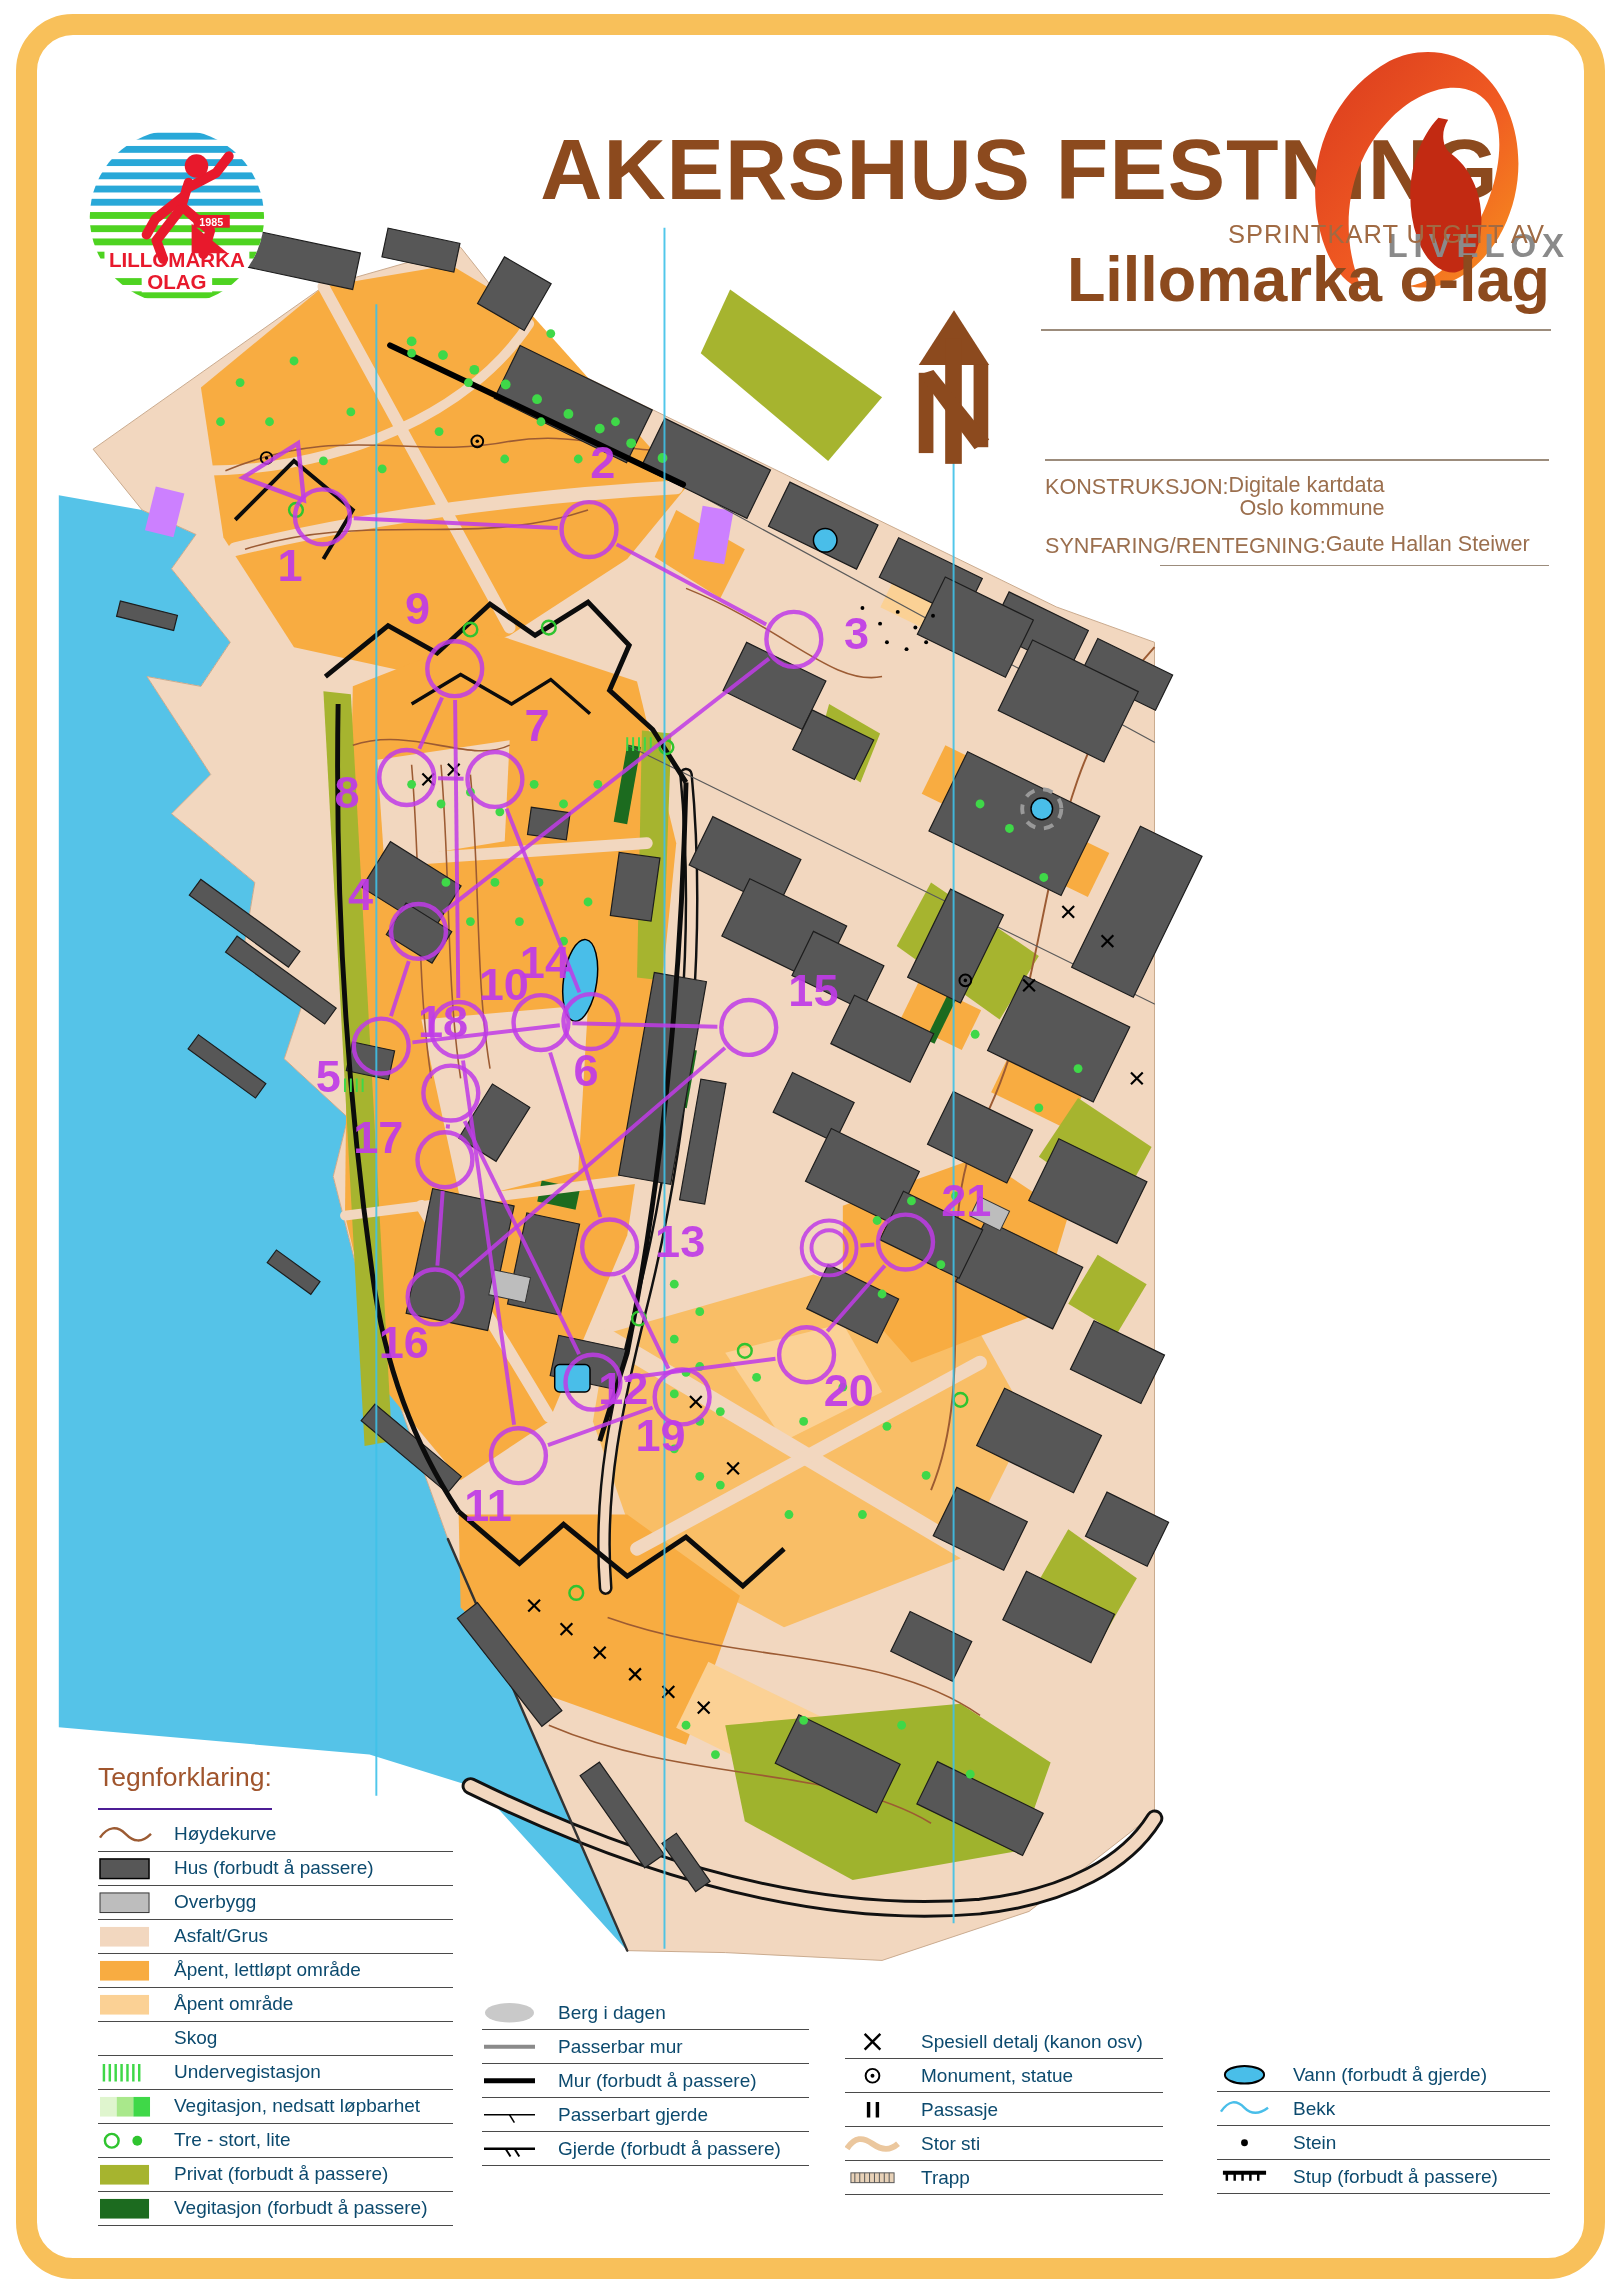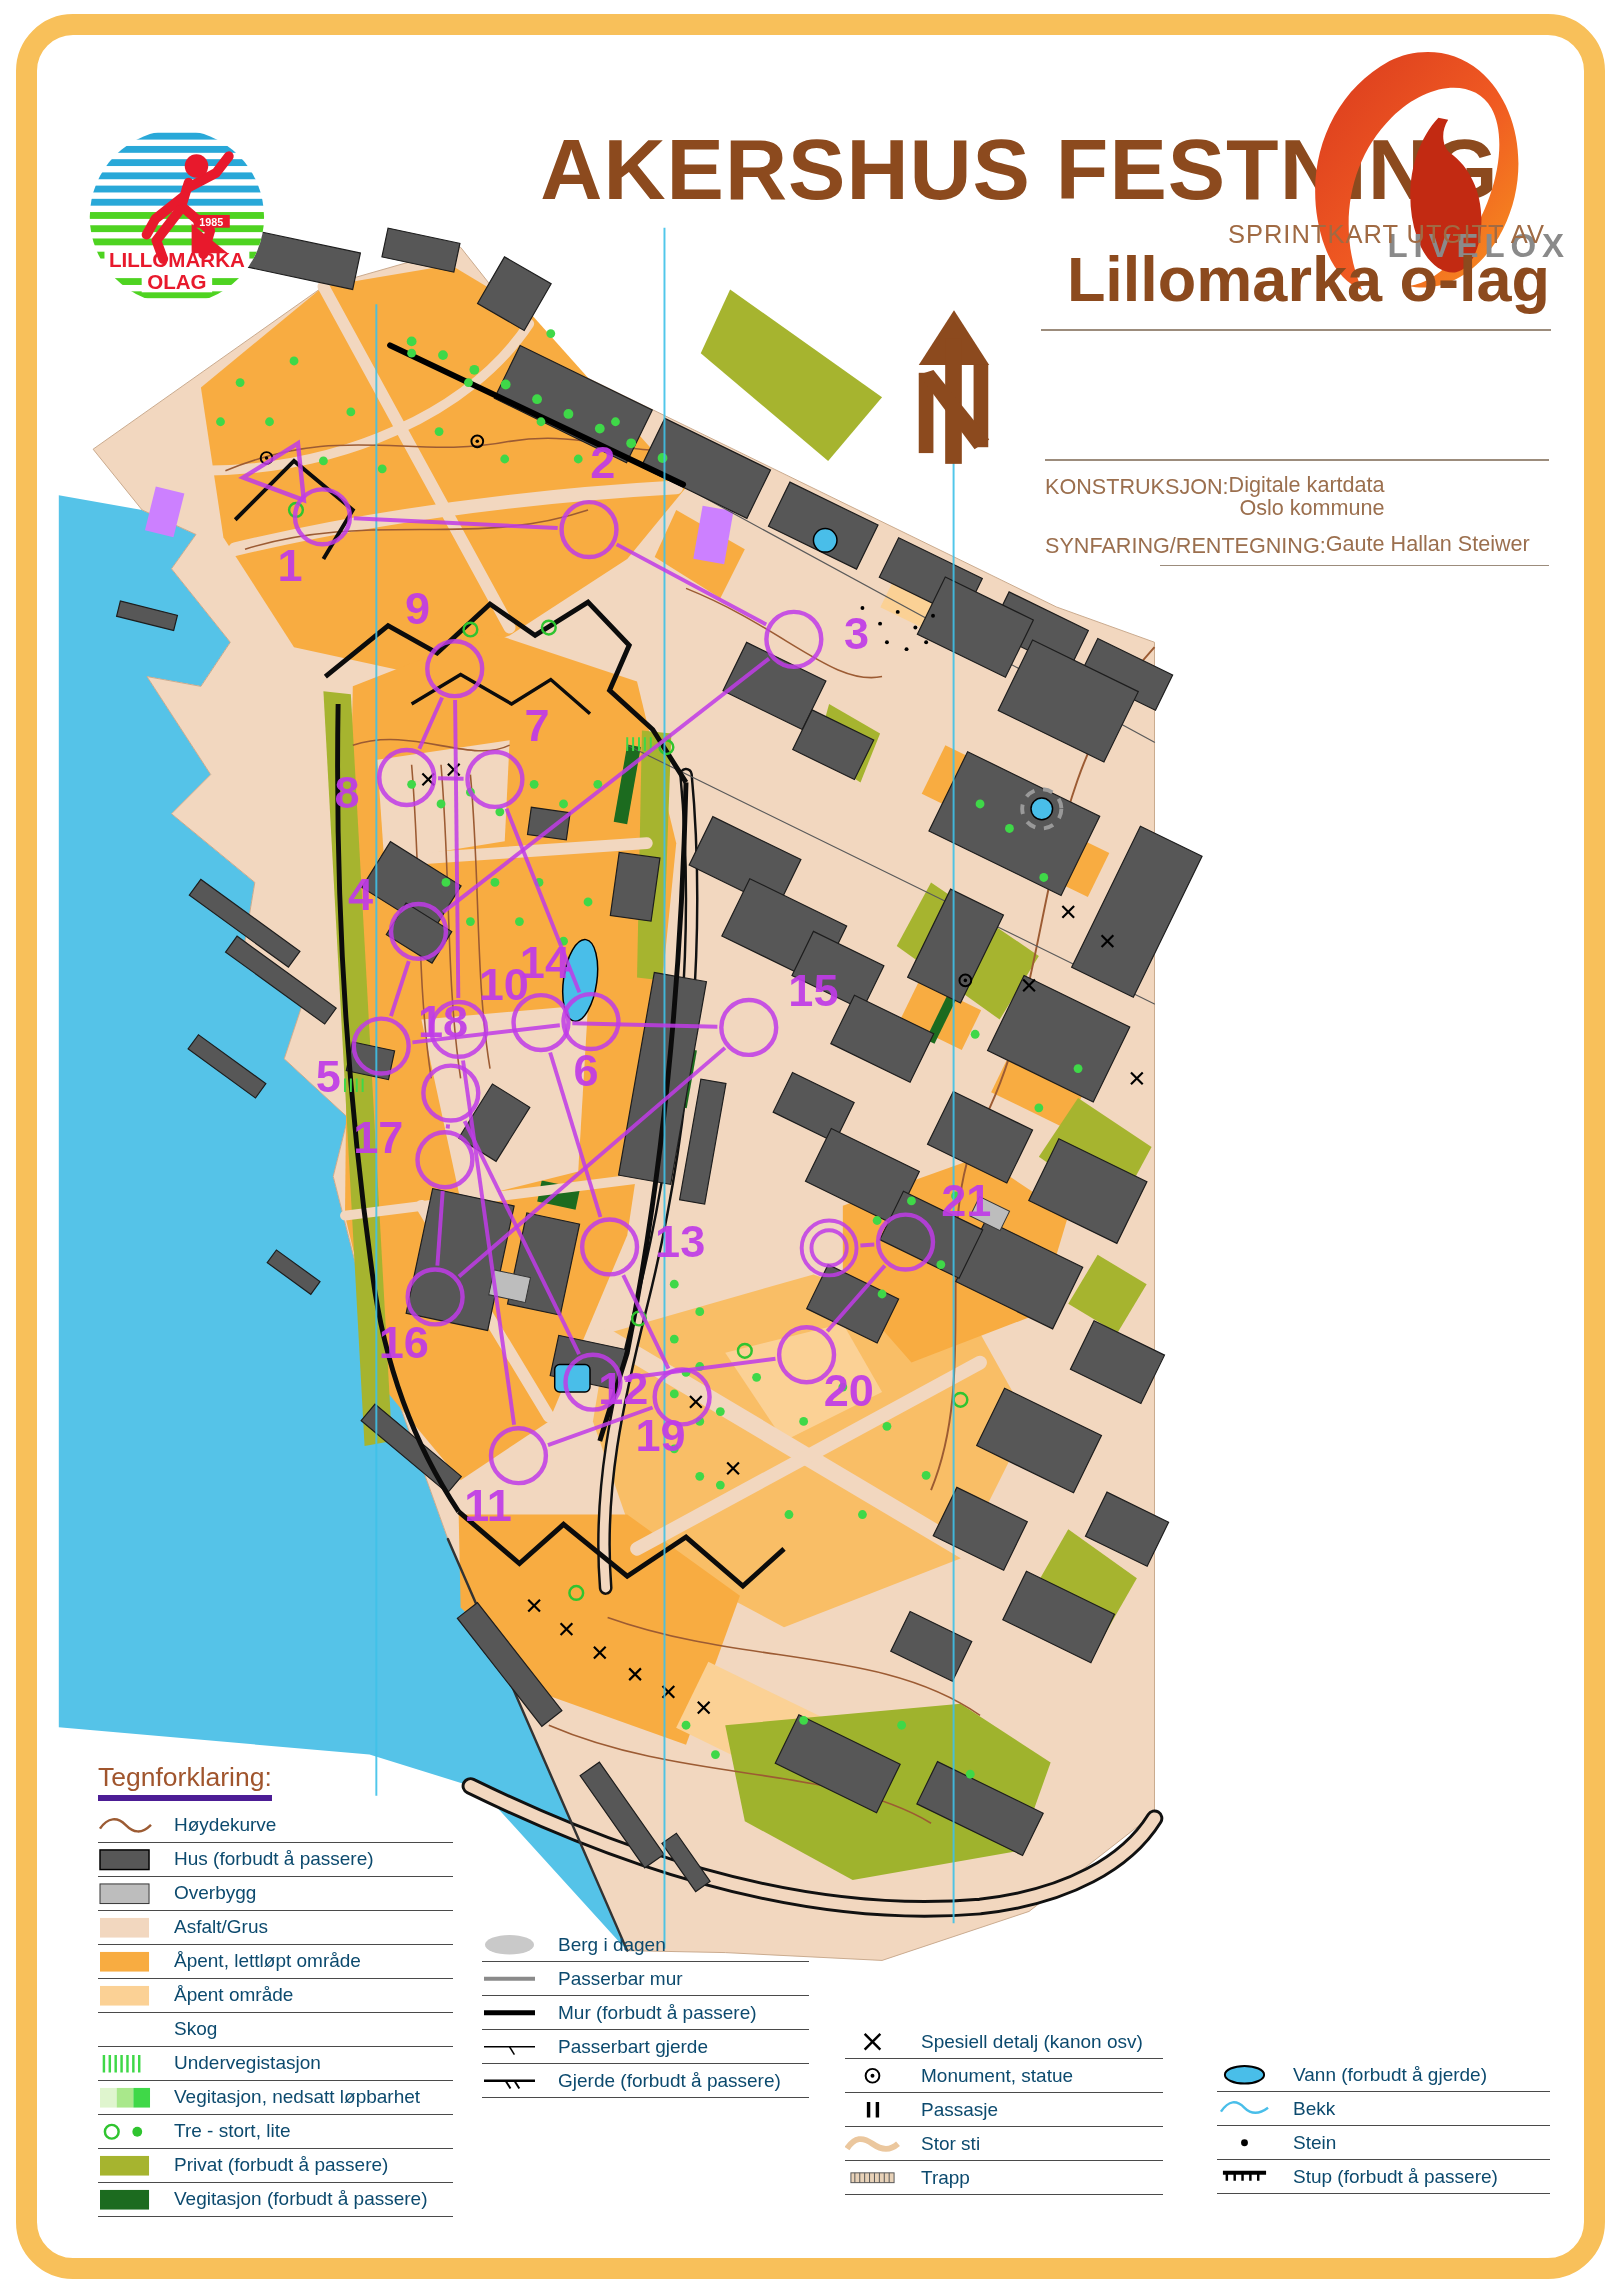--- a/index.html
+++ b/index.html
@@ -23,22 +23,22 @@
   .info-rule{left:1045px;top:459px;width:504px;border-top:2px solid #9C8C7C;z-index:10;}
   .credits{left:1045px;top:474px;width:504px;z-index:10;}
   .credit-row{display:flex;justify-content:flex-start;font-size:21.6px;color:#9B6F4E;
               margin-bottom:13.7px;}
   .credit-vals{text-align:right;line-height:22.5px;}
   .credit-rule{left:1160px;top:565px;width:389px;border-top:1.5px solid #9C8C7C;z-index:10;}
   .logo-svg{left:80px;top:116px;width:186px;height:196px;z-index:10;}
   .north-svg{left:907px;top:304px;width:93px;height:167px;z-index:10;}
   
   .legend-col{position:absolute;z-index:20;}
-  .legend-title{font-size:26.5px;color:#A0552D;border-bottom:6px solid #4c1d95;
-                display:inline-block;padding-bottom:2px;margin-bottom:7.8px;}
+  .legend-title{font-size:26.5px;color:#A0552D;border-bottom:2px solid #4c1d95;
+                display:inline-block;padding-bottom:15px;margin-bottom:7.8px;}
   .legend-row{display:flex;align-items:center;height:33px;border-bottom:1.5px solid #4A4A4A;}
   .legend-sym{width:76px;flex:0 0 76px;display:flex;align-items:center;}
   .legend-label{font-size:19px;color:#0c4a6e;white-space:nowrap;}
 </style>
 </head>
 <body>
 
 <div class="page">
 
   <svg class="map-svg" viewBox="0 0 1654 2339">
@@ -597,21 +597,21 @@
           </span>
           <span class="legend-label">Privat (forbudt å passere)</span>
         </div><div class="legend-row">
           <span class="legend-sym">
             <svg width="55" height="25.5" viewBox="0 0 56 26">
               <rect x="2" y="3" width="50" height="20" fill="#1C6B1F"></rect>
             </svg>
           </span>
           <span class="legend-label">Vegitasjon (forbudt å passere)</span>
         </div></div>
-      <div class="legend-col" style="left: 482px; top: 1928px; width: 327px; text-align: center;">
+      <div class="legend-col" style="left: 482px; top: 1996px; width: 327px; text-align: center;">
         <div class="legend-row">
           <span class="legend-sym">
             <svg width="55" height="25.5" viewBox="0 0 56 26">
               <ellipse cx="28" cy="13" rx="25" ry="10" fill="#C9C9C9"></ellipse>
             </svg>
           </span>
           <span class="legend-label">Berg i dagen</span>
         </div>
         <div class="legend-row">
           <span class="legend-sym">

